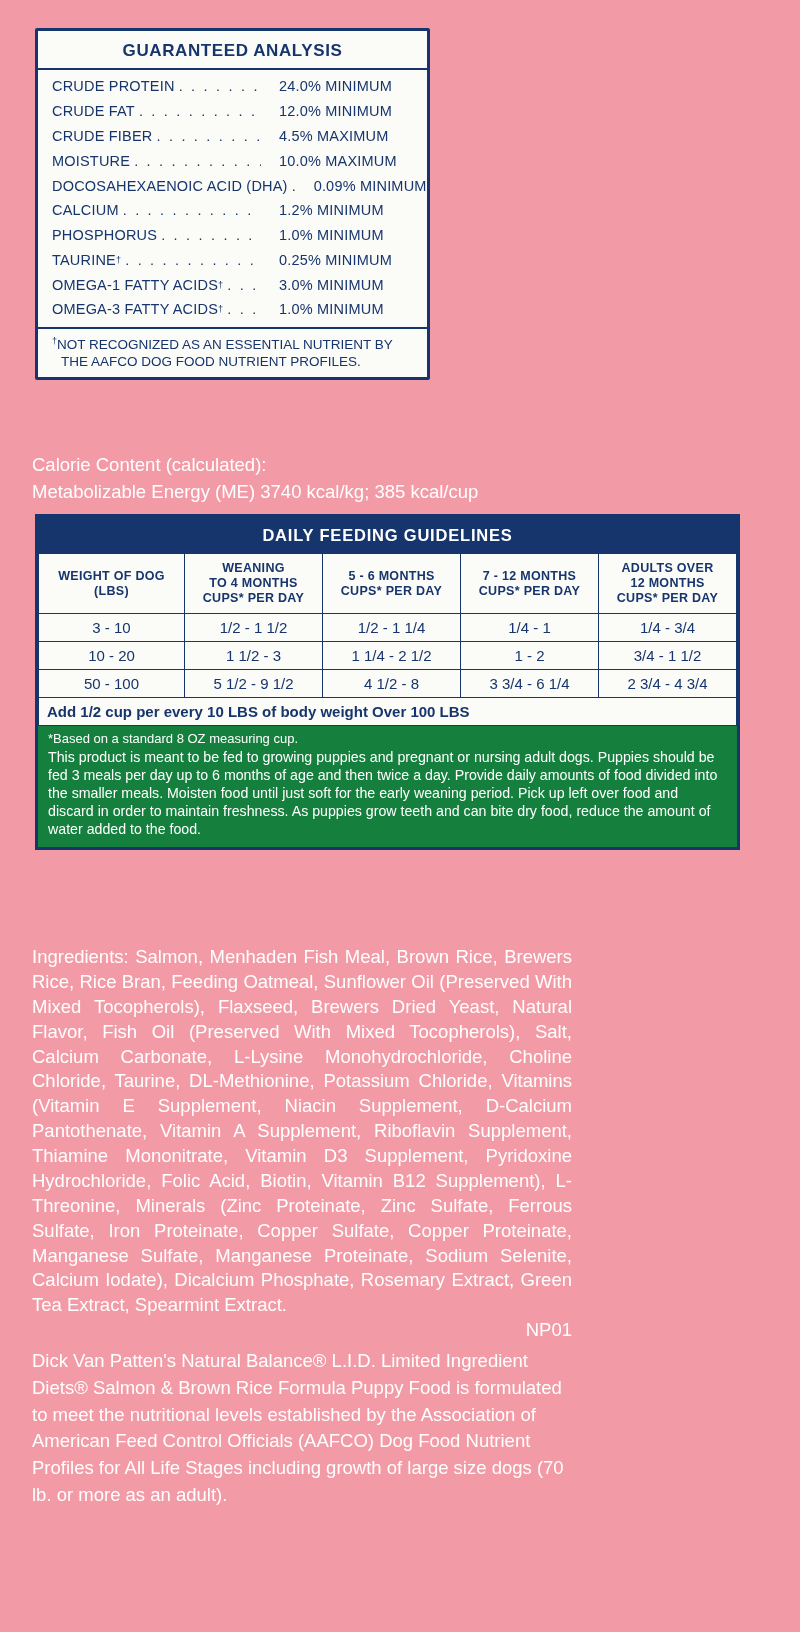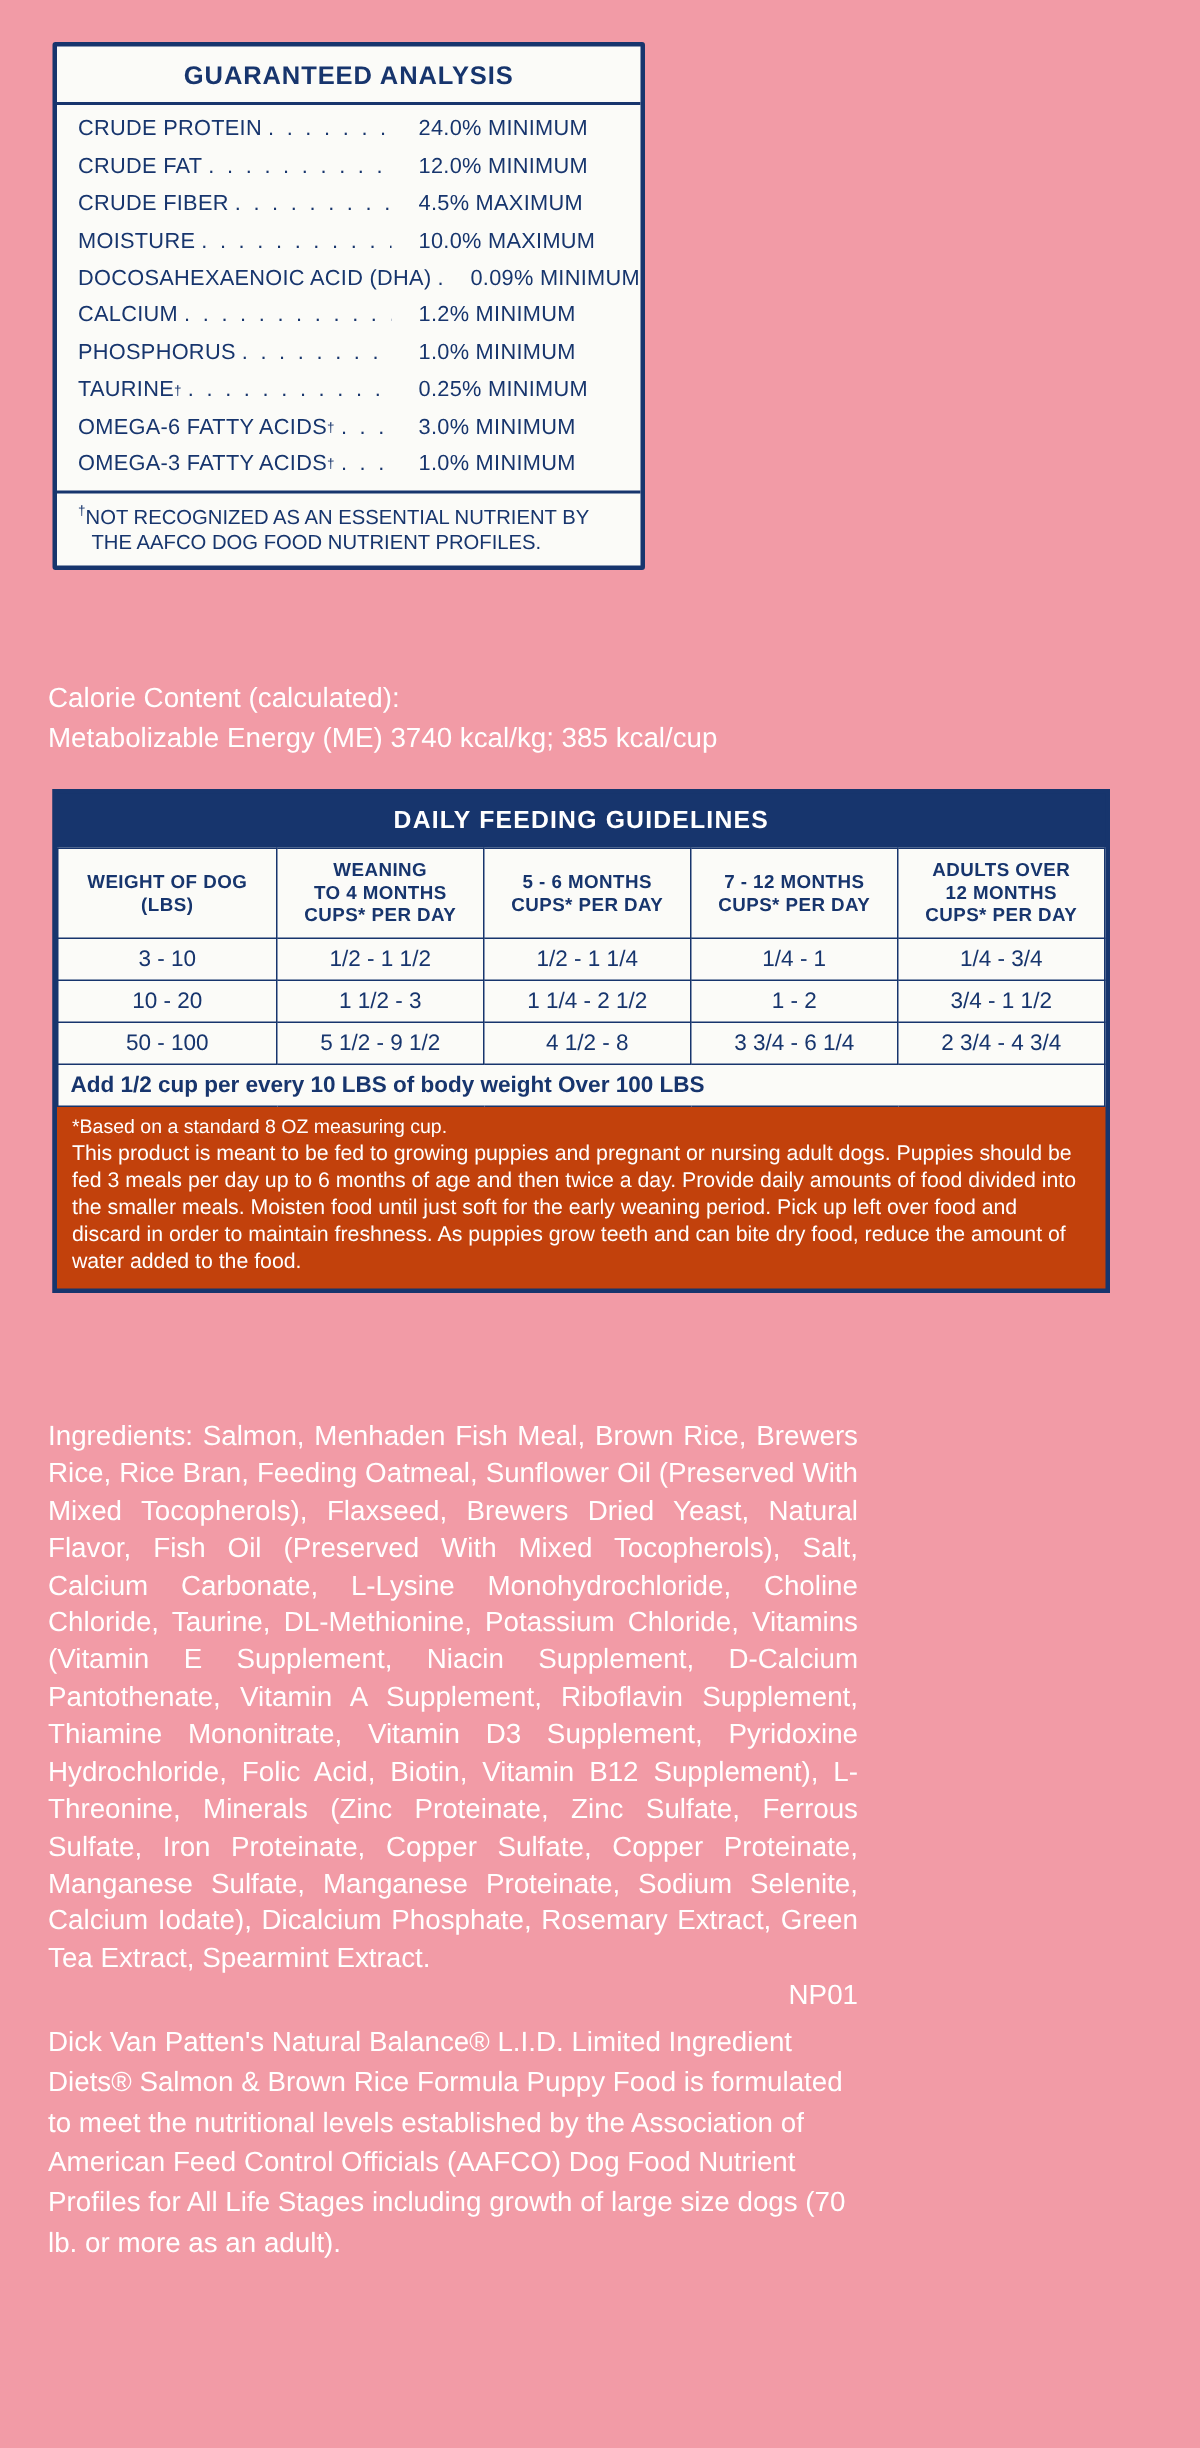--- a/index.html
+++ b/index.html
@@ -81,21 +81,21 @@
     width: 720px;
     color: #ffffff;
     font-size: 18.5px;
     line-height: 1.45;
   }
 
   
   .fg-box {
     position: absolute;
     left: 35px;
-    top: 526px;
+    top: 514px;
     width: 705px;
     border: 3px solid #17356d;
     background: #17356d;
   }
   .fg-title {
     text-align: center;
     color: #ffffff;
     font-weight: bold;
     font-size: 16.5px;
     letter-spacing: 0.8px;
@@ -125,21 +125,21 @@
   }
   table.fg tr td:first-child { font-size: 15px; }
   table.fg th:first-child, table.fg td:first-child { width: 146px; }
   .fg-note-row td {
     text-align: left !important;
     font-weight: bold;
     font-size: 15.5px;
     padding: 5px 8px !important;
   }
   .fg-foot {
-    background: #c2410c;
+    background: #15803d;
     color: #ffffff;
     padding: 5px 10px 9px 10px;
     font-size: 14.2px;
     line-height: 1.28;
   }
   .fg-foot .star { font-size: 13px; }
 
   
   .ingredients {
     position: absolute;
@@ -213,21 +213,21 @@
           <span class="ga-dots">. . . . . . . . . . . . . . . . . . . . . . . . . . . . . .</span>
           <span class="ga-val">1.0% MINIMUM</span>
         </div>
         <div class="ga-row">
           <span class="ga-name">TAURINE</span>
           <sup>†</sup>
           <span class="ga-dots">. . . . . . . . . . . . . . . . . . . . . . . . . . . . . .</span>
           <span class="ga-val">0.25% MINIMUM</span>
         </div>
         <div class="ga-row">
-          <span class="ga-name">OMEGA-6 FATTY ACIDS</span>
+          <span class="ga-name">OMEGA-1 FATTY ACIDS</span>
           <sup>†</sup>
           <span class="ga-dots">. . . . . . . . . . . . . . . . . . . . . . . . . . . . . .</span>
           <span class="ga-val">3.0% MINIMUM</span>
         </div>
         <div class="ga-row">
           <span class="ga-name">OMEGA-3 FATTY ACIDS</span>
           <sup>†</sup>
           <span class="ga-dots">. . . . . . . . . . . . . . . . . . . . . . . . . . . . . .</span>
           <span class="ga-val">1.0% MINIMUM</span>
         </div>

